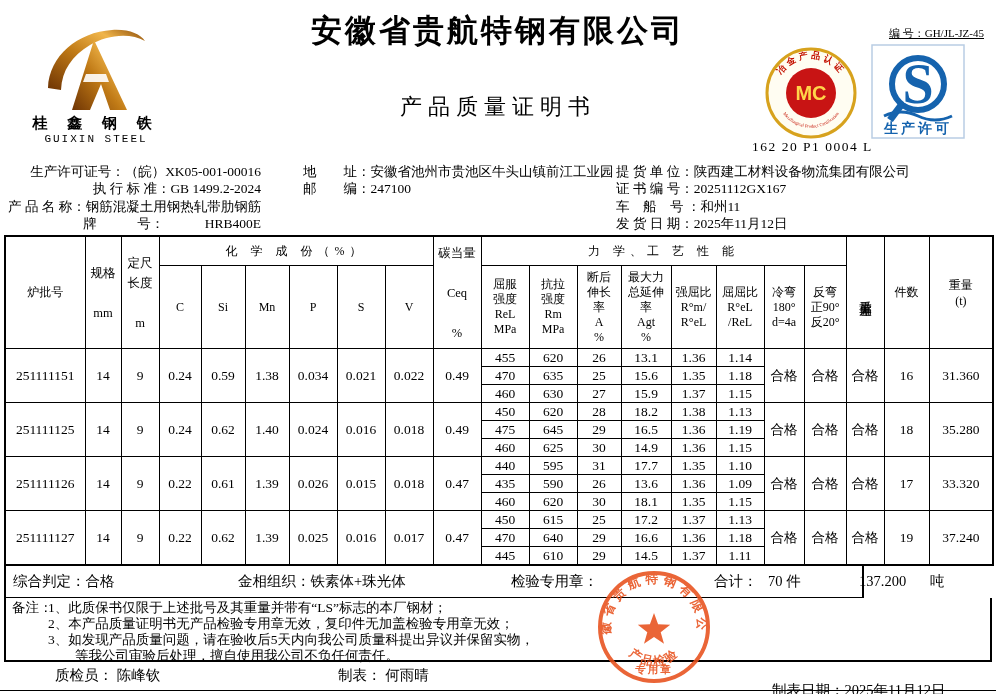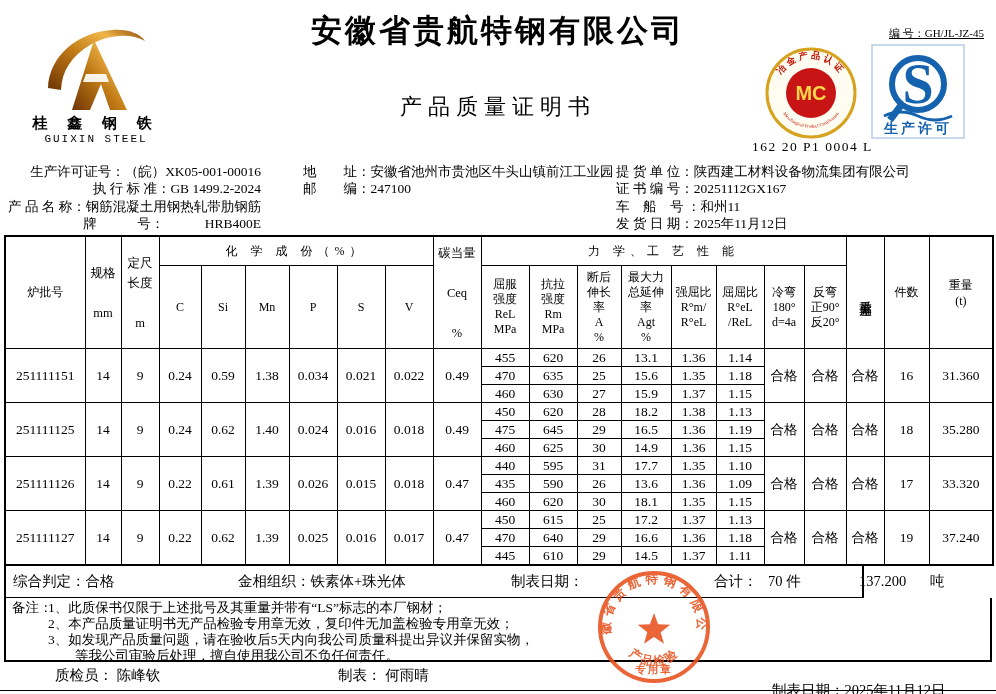--- a/index.html
+++ b/index.html
@@ -419,21 +419,21 @@
             <td>14.5</td>
             <td>1.37</td>
             <td>1.11</td>
           </tr>
         </tbody>
     </table>
 
     <div class="summary">
       <span class="s-verdict">综合判定：合格</span>
       <span class="s-structure">金相组织：铁素体+珠光体</span>
-      <span class="s-seal">制表日期：</span>
+      <span class="s-seal">检验专用章：</span>
       <span class="s-total">合计：</span>
       <span class="s-pieces">70  件</span>
       <span class="s-weight">137.200</span>
       <span class="s-unit">吨</span>
     </div>
 
     <div class="notes">
       <span class="notes-label">备注：</span>
       <div class="notes-lines">1、此质保书仅限于上述批号及其重量并带有“LS”标志的本厂钢材；
 2、本产品质量证明书无产品检验专用章无效，复印件无加盖检验专用章无效；

